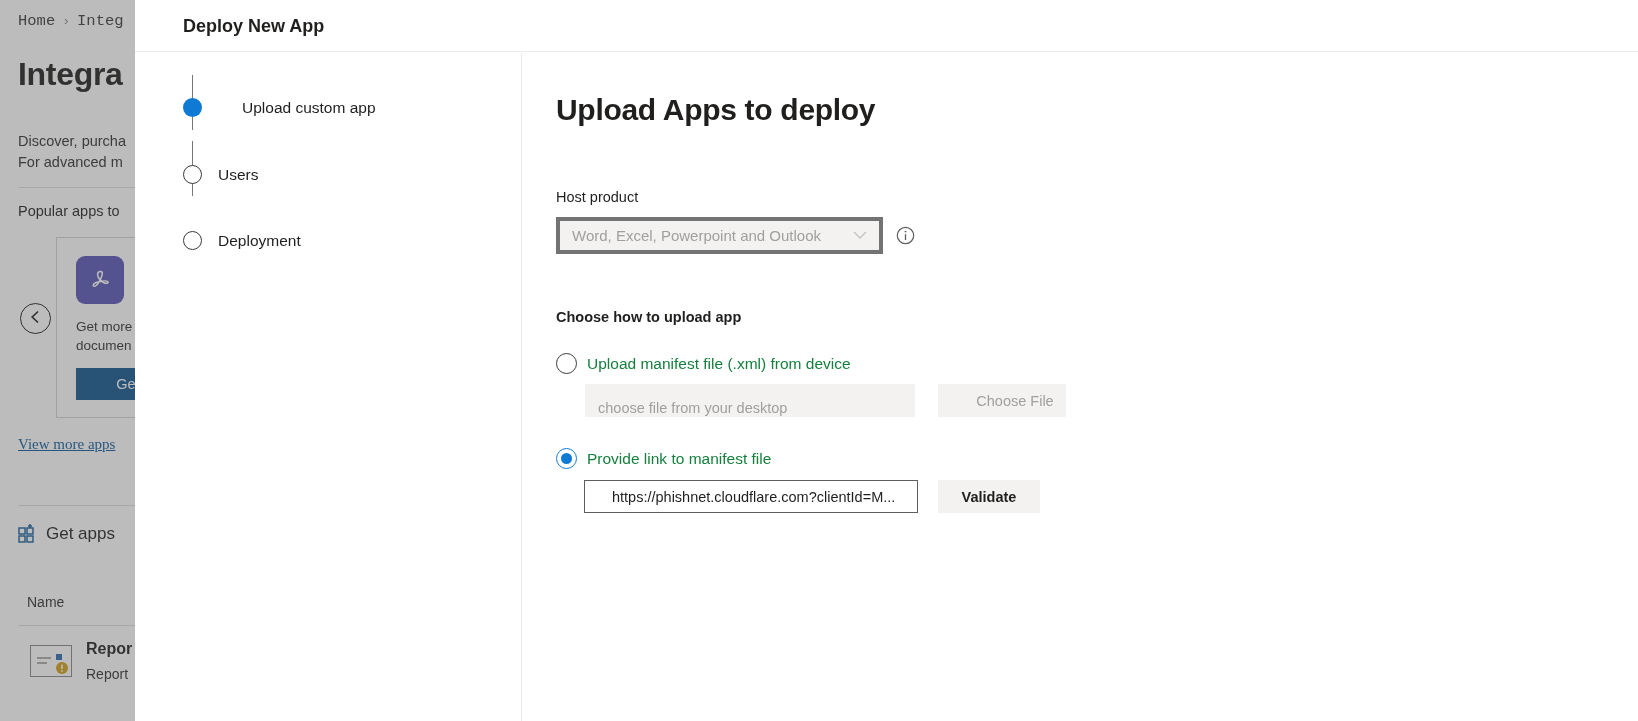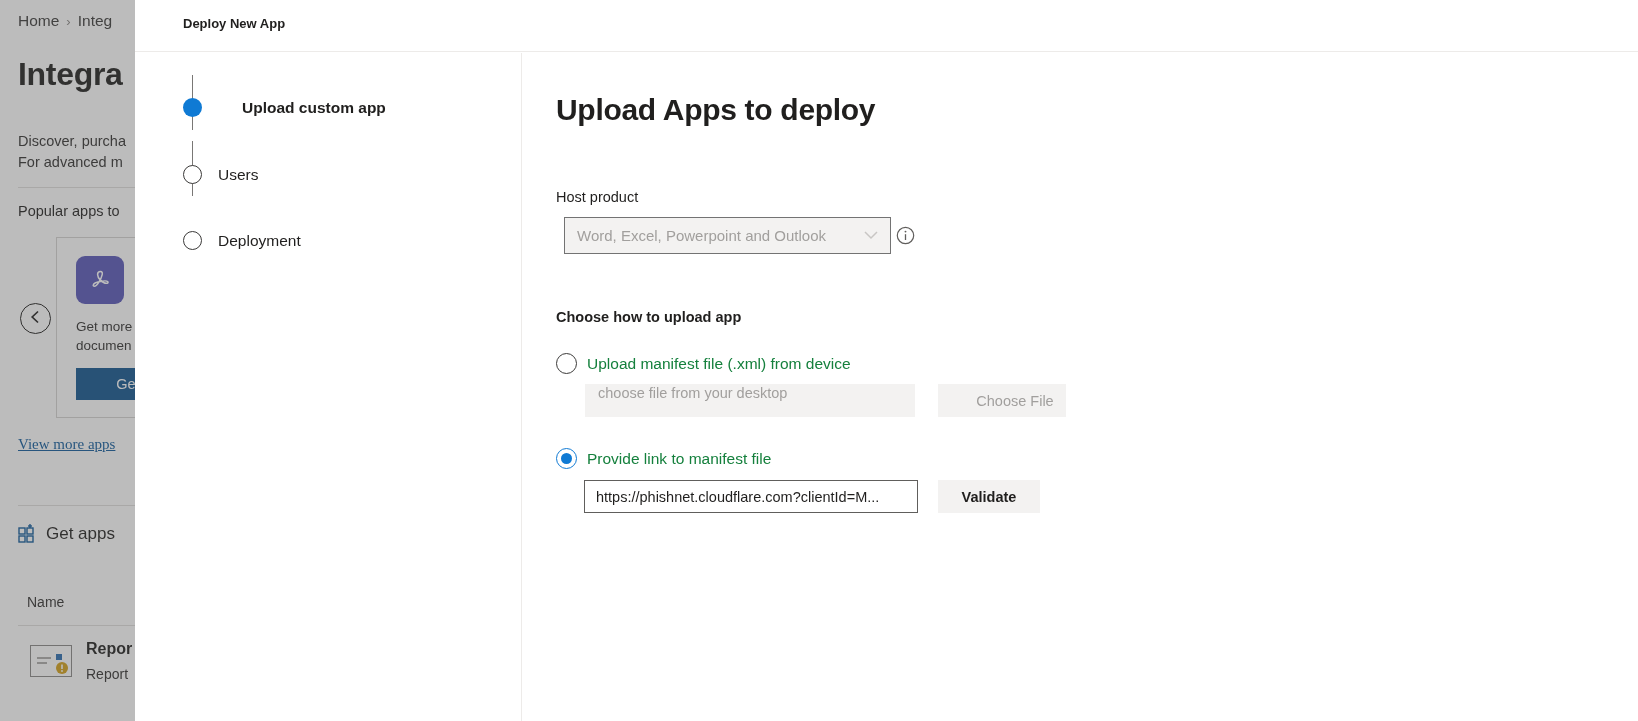--- a/index.html
+++ b/index.html
@@ -20,20 +20,21 @@
   }
   #bg-content {
     position: absolute; left: 0; top: 0;
     width: 900px; height: 721px;
     padding: 0 18px;
   }
   .bc {
     position: absolute; left: 18px; top: 12px;
     font-size: 15.5px; color: #3b3a39;
     white-space: nowrap;
+    font-family: Liberation Mono, monospace;
   }
   .bc .sep { color: #8a8886; margin: 0 7px; font-size: 13px; }
   .bc a { color: #3b3a39; text-decoration: none; }
   #bg-title {
     position: absolute; left: 18px; top: 56px;
     font-size: 32px; font-weight: bold; color: #201f1e;
     letter-spacing: -0.3px; white-space: nowrap;
   }
   #bg-desc {
     position: absolute; left: 18px; top: 131px;
@@ -128,21 +129,21 @@
     background: #ffffff;
   }
   #modal-header {
     position: absolute; left: 0; top: 0;
     width: 1503px; height: 52px;
     background: #ffffff;
     border-bottom: 1px solid #edebe9;
   }
   #modal-title {
     position: absolute; left: 48px; top: 16px;
-    font-size: 13px; font-weight: bold; color: #201f1e;
+    font-size: 18px; font-weight: bold; color: #201f1e;
     white-space: nowrap;
   }
 
   
   #stepper {
     position: absolute; left: 0; top: 53px;
     width: 387px; height: 668px;
     background: #ffffff;
     border-right: 1px solid #edebe9;
   }
@@ -156,21 +157,21 @@
   }
   .step-dot.active { background: #0f7ad4; }
   .step-dot.inactive {
     background: #ffffff;
     border: 1.6px solid #3b3a39;
   }
   .step-label {
     margin-left: 16px; font-size: 15.5px; color: #201f1e;
     white-space: nowrap;
   }
-  .step-label.bold { font-weight: bold; margin-left: 40px; }
+  .step-label.bold { font-weight: normal; margin-left: 40px; }
   .step-line {
     position: absolute; left: 56.5px;
     width: 1.4px; background: #797775;
   }
 
   
   #pane {
     position: absolute; left: 388px; top: 53px;
     width: 1115px; height: 534px;
     background: #ffffff;
@@ -181,22 +182,22 @@
     letter-spacing: -0.3px; white-space: nowrap;
   }
   #host-label {
     position: absolute; left: 33px; top: 136px;
     font-size: 14.5px; font-weight: normal; color: #201f1e;
     white-space: nowrap;
   }
   #host-select {
     position: absolute; left: 33px; top: 164px;
     width: 327px; height: 37px;
-    background: #f3f2f1; border: 1px solid #737373;
-    display: flex; align-items: center; margin-left: 8px;
+    background: #f3f2f1; border: 4px solid #737373;
+    display: flex; align-items: center;
   }
   #host-select-value {
     margin-left: 12px; font-size: 15px; color: #a19f9d;
     white-space: nowrap; flex: 1 1 auto; overflow: hidden;
   }
   #host-chevron { margin-right: 12px; display: flex; align-items: center; }
   #host-info {
     position: absolute; left: 373px; top: 173px;
     width: 19px; height: 19px;
   }
@@ -221,38 +222,38 @@
     background: #0f7ad4;
   }
   .opt-text {
     position: absolute; left: 64px;
     font-size: 15.5px; color: #15803d; white-space: nowrap;
   }
   #file-input {
     position: absolute; left: 62px; top: 331px;
     width: 330px; height: 33px;
     background: #f3f2f1; border: 1px solid #f3f2f1;
-    display: flex; align-items: flex-start;
+    display: flex; align-items: flex-end;
   }
   #file-input-ph {
     margin-left: 12px; font-size: 14.5px; color: #a19f9d;
     white-space: nowrap;
   }
   #choose-file-btn {
     position: absolute; left: 415px; top: 331px;
     width: 128px; height: 33px;
     background: #f3f2f1; border: 1px solid #f3f2f1;
     display: flex; align-items: center; justify-content: center;
     font-size: 14.5px; color: #a19f9d; padding-left: 26px;
   }
   #link-input {
     position: absolute; left: 61px; top: 427px;
     width: 334px; height: 33px;
     background: #ffffff; border: 1px solid #605e5c;
-    display: flex; align-items: center;
+    display: flex; align-items: center; padding-left: 16px;
   }
   #link-input-value {
     margin-left: 11px; font-size: 14.5px; color: #201f1e;
     white-space: nowrap; overflow: hidden;
   }
   #validate-btn {
     position: absolute; left: 415px; top: 427px;
     width: 102px; height: 33px;
     background: #f3f2f1; border: 1px solid #f3f2f1;
     display: flex; align-items: center; justify-content: center;

